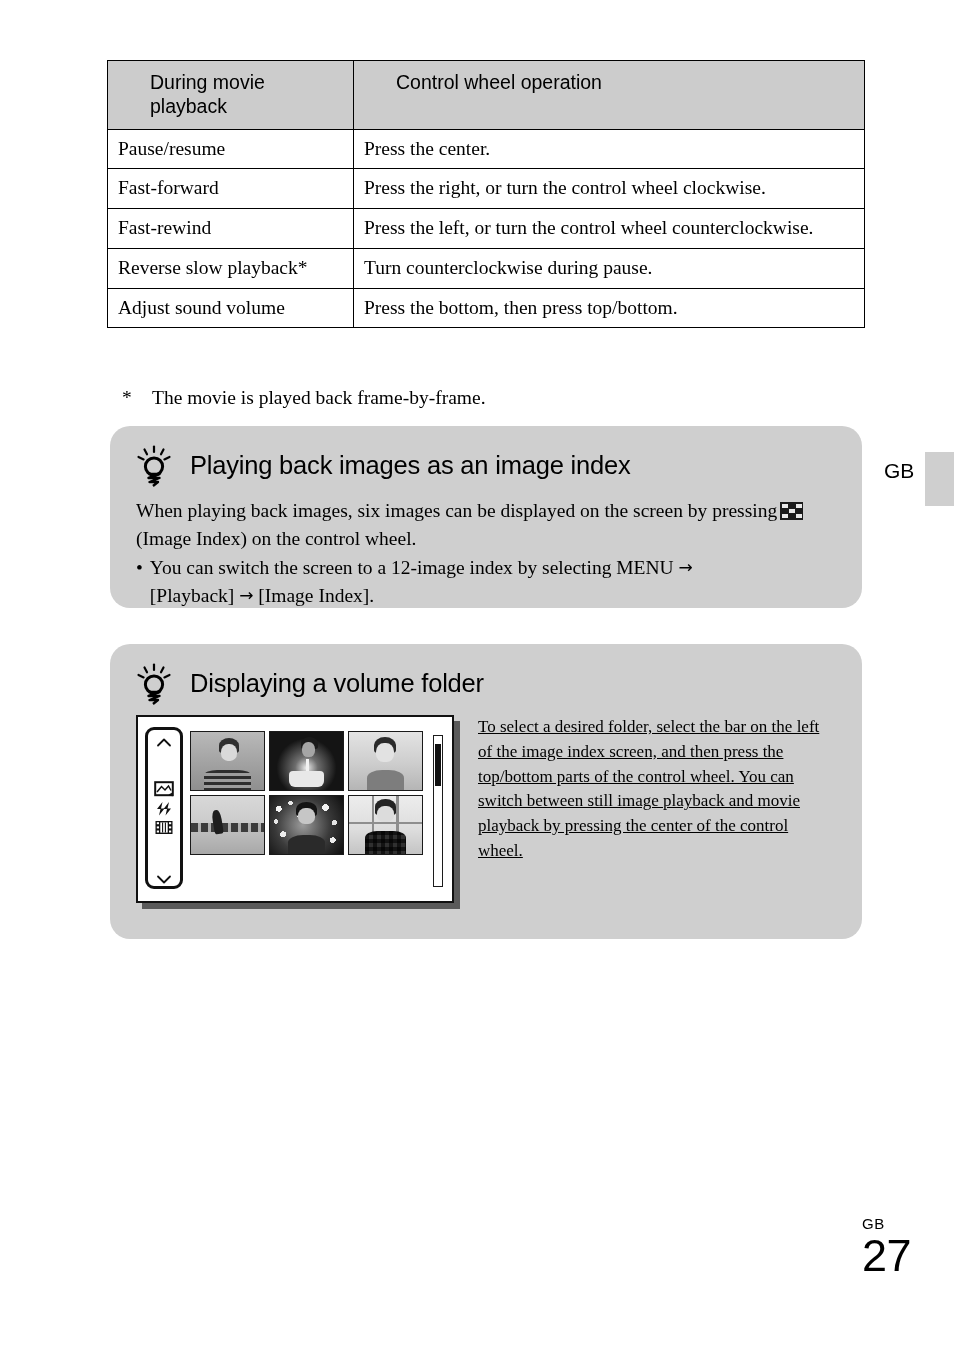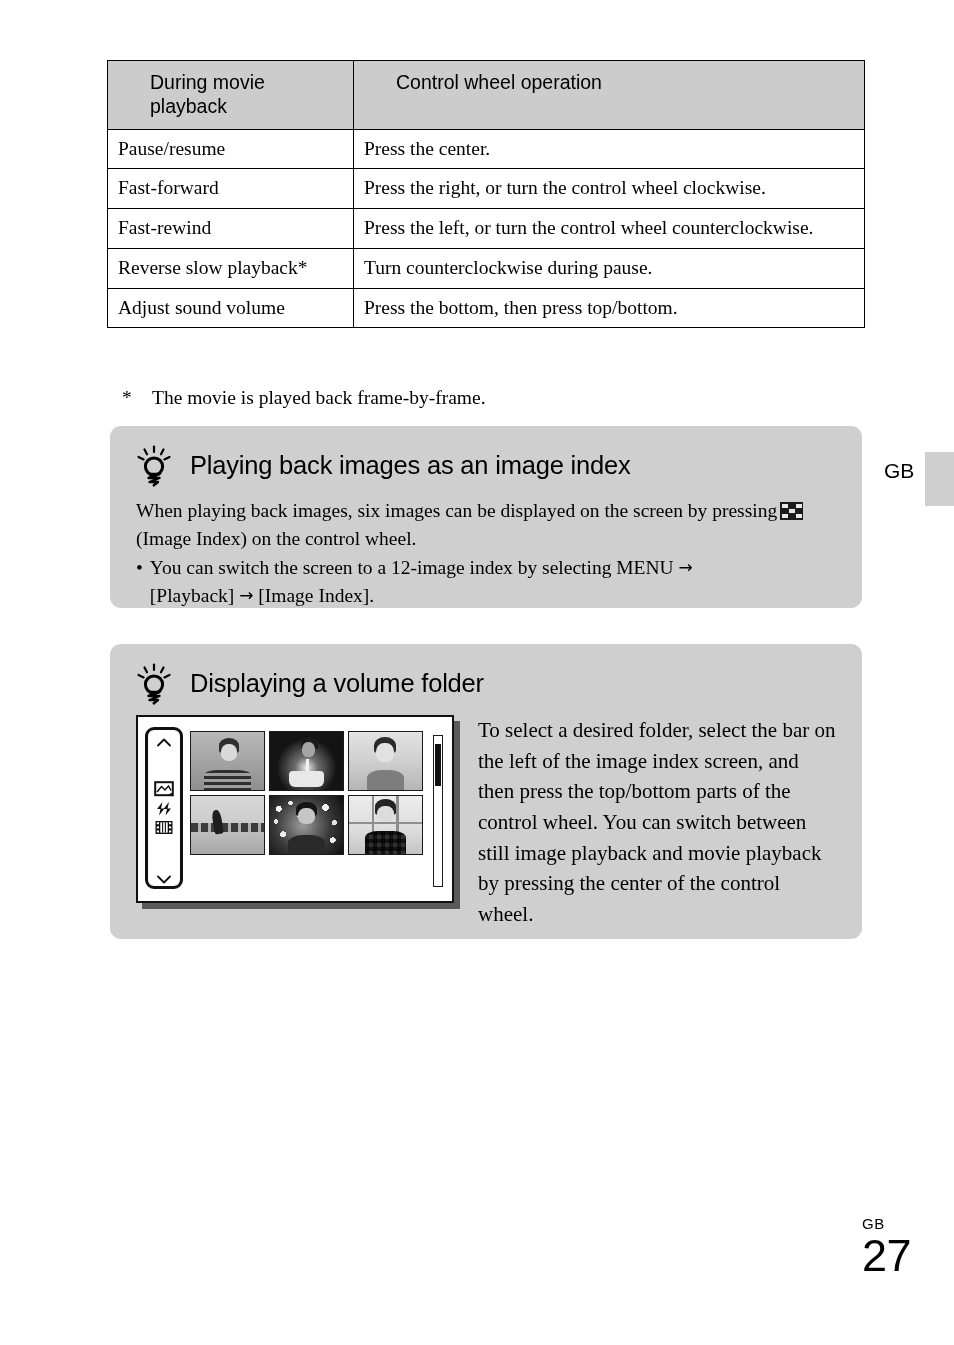--- a/index.html
+++ b/index.html
@@ -60,21 +60,21 @@
   }
   .footnote .fn-mark {
     display: inline-block;
     width: 30px;
   }
 
   
   .tip-box {
     position: absolute;
     background: #cfcfcf;
-    border-radius: 11px;
+    border-radius: 20px;
     box-sizing: border-box;
   }
   #tip-box-1 {
     left: 110px;
     top: 426px;
     width: 752px;
     height: 182px;
     padding: 18px 26px 0 26px;
   }
   #tip-box-2 {
@@ -311,23 +311,24 @@
     position: absolute;
     left: 1px;
     top: 8px;
     width: 6px;
     height: 42px;
     background: #111111;
   }
 
   .tip2-text {
     font-family: "Liberation Serif", serif;
-    font-size: 21px;
+    font-size: 17px;
     line-height: 1.46;
     overflow: hidden;
+    text-decoration: underline;
   }
 
   
   .gb-side {
     position: absolute;
     left: 884px;
     top: 459px;
     font-family: "Liberation Sans", sans-serif;
     font-size: 21px;
   }

